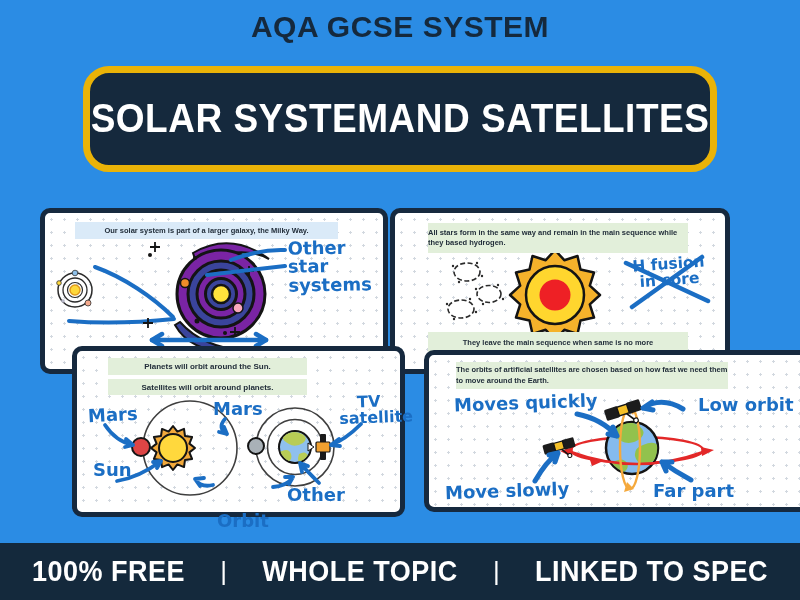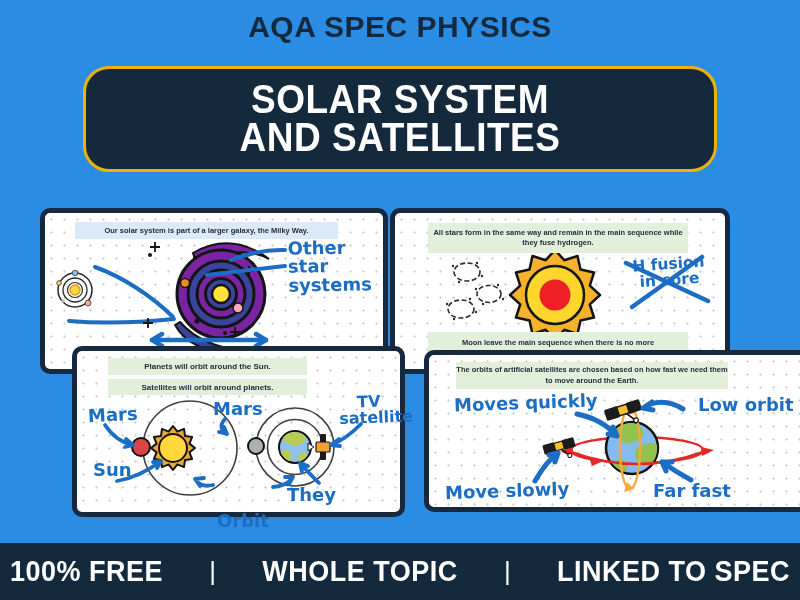--- a/index.html
+++ b/index.html
@@ -8,22 +8,22 @@
     background:#2b8ce4;
     font-family:"Liberation Sans", sans-serif;
   }
   
   .kicker{
     position:absolute;left:0;top:10px;width:800px;text-align:center;
     font-size:30px;font-weight:800;color:#15293d;letter-spacing:.5px;
   }
   .title-box{
     position:absolute;left:83px;top:66px;width:634px;height:106px;
-    background:#15293d;border:3px solid #eab308;border-radius:26px;
-    box-sizing:border-box;display:flex;flex-direction:column;
+    background:#15293d;border:7px solid #eab308;border-radius:26px;
+    box-sizing:border-box;display:flex;flex-direction:row;
     align-items:center;justify-content:center;
   }
   .title-line{
     color:#ffffff;font-weight:800;font-size:37px;line-height:38px;
     letter-spacing:.5px;transform:scaleY(1.08);
   }
   
   .slide{
     position:absolute;box-sizing:border-box;
     background-color:#ffffff;
@@ -31,43 +31,43 @@
     background-size:13px 13px;
     border:5px solid #16293e;border-radius:10px;
   }
   #slide-a{left:40px;top:208px;width:348px;height:166px;z-index:1;}
   #slide-b{left:390px;top:208px;width:340px;height:166px;z-index:1;}
   #slide-c{left:72px;top:346px;width:333px;height:171px;z-index:2;}
   #slide-d{left:424px;top:350px;width:417px;height:162px;z-index:2;}
   .illus{position:absolute;left:0;top:0;width:100%;height:100%;}
   .banner{
     position:absolute;display:flex;align-items:center;justify-content:center;
-    text-align:center;font-weight:700;color:#222e3a;
+    text-align:left;font-weight:700;color:#222e3a;
     font-family:"Liberation Sans", sans-serif;
   }
   .banner.blue{background:#daeaf8;}
   .banner.green{background:#e2efda;}
   .hw{
     position:absolute;font-family:"DejaVu Sans", sans-serif;font-weight:700;
     color:#1b6ec4;line-height:1.02;white-space:nowrap;
   }
   .hw.wrap{white-space:normal;}
   
   .footer{
     position:absolute;left:0;top:543px;width:800px;height:57px;background:#14293c;
     display:flex;align-items:center;justify-content:space-between;
-    box-sizing:border-box;padding:0 10px;z-index:5;
+    box-sizing:border-box;padding:0 32px;z-index:5;
   }
   .footer .item{color:#fff;font-weight:800;font-size:27px;letter-spacing:.5px;transform:scaleY(1.06);}
   .footer .sep{color:#fff;font-weight:400;font-size:26px;}
 </style>
 </head>
 <body>
 
-<div class="kicker">AQA SPEC PHYSICS</div>
+<div class="kicker">AQA GCSE SYSTEM</div>
 <div class="title-box">
   <div class="title-line">SOLAR SYSTEM</div>
   <div class="title-line">AND SATELLITES</div>
 </div>
 
 <div class="slide" id="slide-a">
   <svg class="illus" viewBox="0 0 338 156">
     <g>
       <circle cx="30" cy="77" r="17" fill="none" stroke="#2b2b2b" stroke-width="1.5"></circle>
       <circle cx="30" cy="77" r="12" fill="none" stroke="#2b2b2b" stroke-width="1.3"></circle>
@@ -146,26 +146,26 @@
             <circle cx="-7" cy="10" r="1.2"></circle>
           </g>
       </g>
     </g>
     <g>
       <polygon points="205,82 194.8,91.3 199,104.5 185.5,107.5 182.5,121 169.3,116.8 160,127 150.7,116.8 137.5,121 134.5,107.5 121,104.5 125.2,91.3 115,82 125.2,72.7 121,59.5 134.5,56.5 137.5,43 150.7,47.2 160,37 169.3,47.2 182.5,43 185.5,56.5 199,59.5 194.8,72.7" fill="#f5b22b" stroke="#141414" stroke-width="2.5" stroke-linejoin="round"></polygon>
       <circle cx="160" cy="82" r="29" fill="#ffd62e" stroke="#141414" stroke-width="2.5"></circle>
       <circle cx="160" cy="82" r="15.5" fill="#ee2025"></circle>
     </g>
   </svg>
-  <div class="banner green" style="left:33px;top:10px;width:260px;height:30px;font-size:7.5px;line-height:1.35;">All stars form in the same way and remain in the main sequence while they fuse hydrogen.</div>
+  <div class="banner green" style="left:33px;top:10px;width:260px;height:30px;font-size:7.5px;line-height:1.35;">All stars form in the same way and remain in the main sequence while they based hydrogen.</div>
   <div class="hw wrap" style="left:232px;top:44px;width:84px;font-size:15.5px;text-align:center;transform:rotate(-4deg);">H fusion in core</div>
   <svg style="position:absolute;left:225px;top:38px;width:95px;height:62px;" viewBox="0 0 95 62">
     <path d="M6,12 L88,50 M82,6 L12,56" stroke="#1b6ec4" stroke-width="4.5" stroke-linecap="round" fill="none"></path>
   </svg>
-  <div class="banner green" style="left:33px;top:119px;width:260px;height:20px;font-size:7.5px;">Moon leave the main sequence when there is no more</div>
+  <div class="banner green" style="left:33px;top:119px;width:260px;height:20px;font-size:7.5px;">They leave the main sequence when same is no more</div>
 </div>
 
 <div class="slide" id="slide-c">
   <svg class="illus" viewBox="0 0 323 161">
     <circle cx="113" cy="97" r="47" fill="none" stroke="#3f3f3f" stroke-width="1.6"></circle>
     <g>
       <polygon points="118,97 112.4,101.4 115.1,108 108,109 107,116.1 100.4,113.4 96,119 91.6,113.4 85,116.1 84,109 76.9,108 79.6,101.4 74,97 79.6,92.6 76.9,86 84,85 85,77.9 91.6,80.6 96,75 100.4,80.6 107,77.9 108,85 115.1,86 112.4,92.6" fill="#f2a93b" stroke="#141414" stroke-width="2" stroke-linejoin="round"></polygon>
       <circle cx="96" cy="97" r="14" fill="#ffd83d" stroke="#141414" stroke-width="2"></circle>
     </g>
     <circle cx="64" cy="96" r="9" fill="#dd4545" stroke="#141414" stroke-width="2"></circle>
@@ -198,21 +198,21 @@
       <path d="M242,132 C234,124 228,118 223,112 M223,112 l2,9 M223,112 l8,3"></path>
     </g>
   </svg>
   <div class="banner green" style="left:31px;top:28px;width:199px;height:16px;font-size:8px;">Satellites will orbit around planets.</div>
   <div class="banner green" style="left:31px;top:7px;width:199px;height:17px;font-size:8px;">Planets will orbit around the Sun.</div>
   <div class="hw" style="left:11px;top:55px;font-size:18px;transform:rotate(-3deg);">Mars</div>
   <div class="hw" style="left:16px;top:110px;font-size:18px;">Sun</div>
   <div class="hw" style="left:136px;top:49px;font-size:18px;">Mars</div>
   <div class="hw wrap" style="left:262px;top:43px;width:60px;font-size:16px;text-align:center;transform:rotate(-2deg);">TV satellite</div>
   <div class="hw" style="left:140px;top:129px;font-size:18px;margin-top:32px;">Orbit</div>
-  <div class="hw" style="left:210px;top:135px;font-size:18px;">They</div>
+  <div class="hw" style="left:210px;top:135px;font-size:18px;">Other</div>
 </div>
 
 <div class="slide" id="slide-d">
   <svg class="illus" viewBox="0 0 335 152">
     <defs>
       <g id="sat">
         <rect x="-16" y="-5" width="12" height="10" rx="1.5" fill="#1c1c1c"></rect>
         <rect x="4" y="-5" width="12" height="10" rx="1.5" fill="#1c1c1c"></rect>
         <rect x="-4.5" y="-4" width="9" height="8" fill="#f5c028" stroke="#141414" stroke-width="1.2"></rect>
         <path d="M2,4 l5,7" stroke="#141414" stroke-width="1.5" fill="none"></path>
@@ -248,21 +248,21 @@
       <path d="M112,59 C132,63 144,72 152,81 M152,81 l-4,-9 M152,81 l-9,-2"></path>
       <path d="M218,54 C203,45 189,46 178,53 M178,53 l9,-6 M178,53 l10,2"></path>
       <path d="M70,126 C78,112 86,103 93,98 M93,98 l-9,2 M93,98 l-3,9"></path>
       <path d="M226,125 C213,118 204,112 197,107 M197,107 l10,0 M197,107 l4,9"></path>
     </g>
   </svg>
   <div class="banner green" style="left:27px;top:7px;width:272px;height:27px;font-size:7.5px;line-height:1.35;">The orbits of artificial satellites are chosen based on how fast we need them to move around the Earth.</div>
   <div class="hw" style="left:25px;top:39px;font-size:18px;transform:rotate(-2deg);">Moves quickly</div>
   <div class="hw" style="left:222px;top:41px;font-size:18px;margin-left:47px;">Low orbit</div>
   <div class="hw" style="left:16px;top:127px;font-size:18px;transform:rotate(-2deg);">Move slowly</div>
-  <div class="hw" style="left:224px;top:127px;font-size:18px;">Far fast</div>
+  <div class="hw" style="left:224px;top:127px;font-size:18px;">Far part</div>
 </div>
 
 <div class="footer">
   <span class="item">100% FREE</span>
   <span class="sep">|</span>
   <span class="item">WHOLE TOPIC</span>
   <span class="sep">|</span>
   <span class="item">LINKED TO SPEC</span>
 </div>
 

